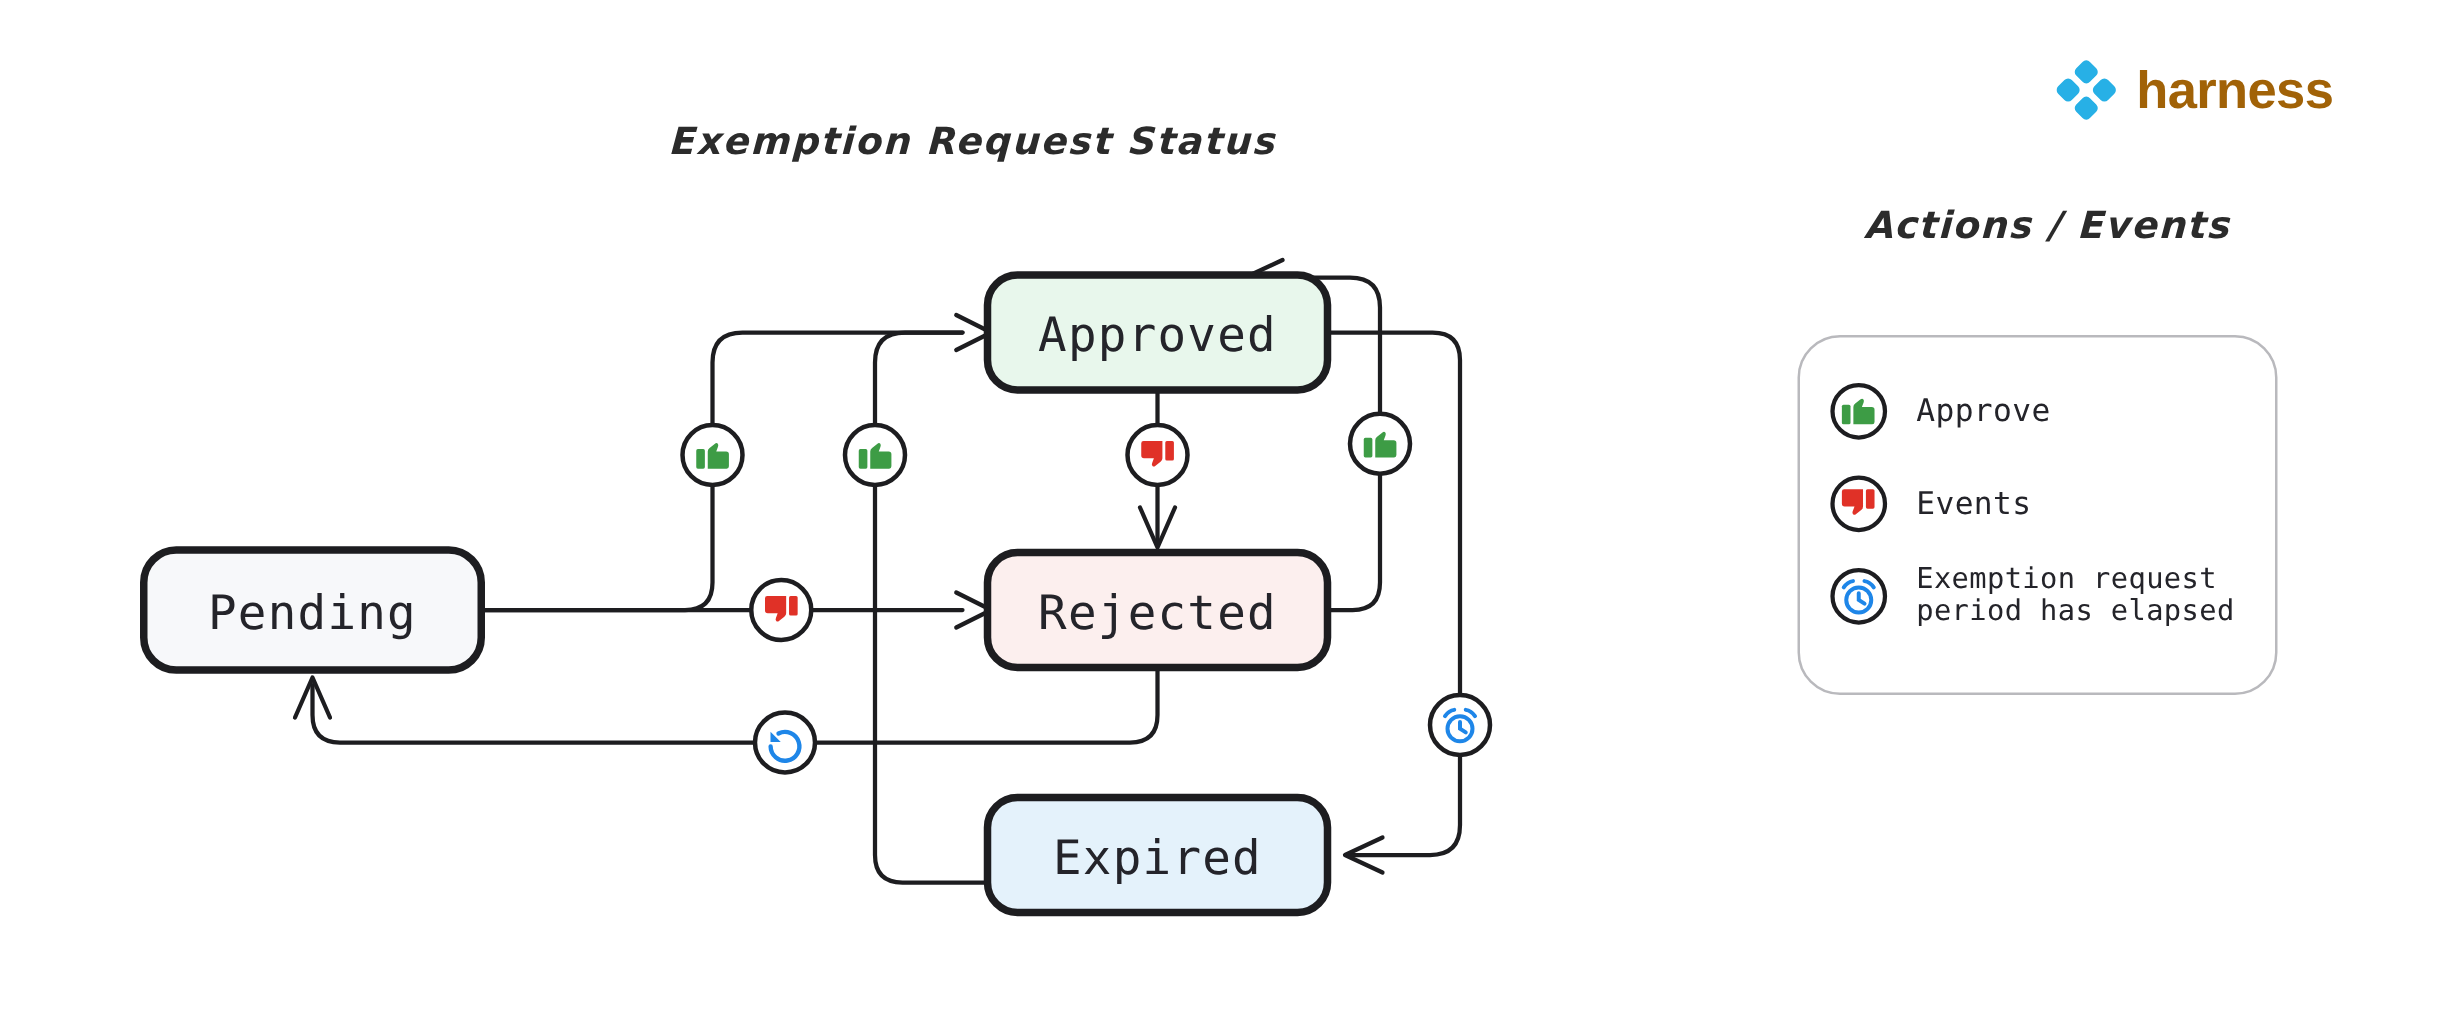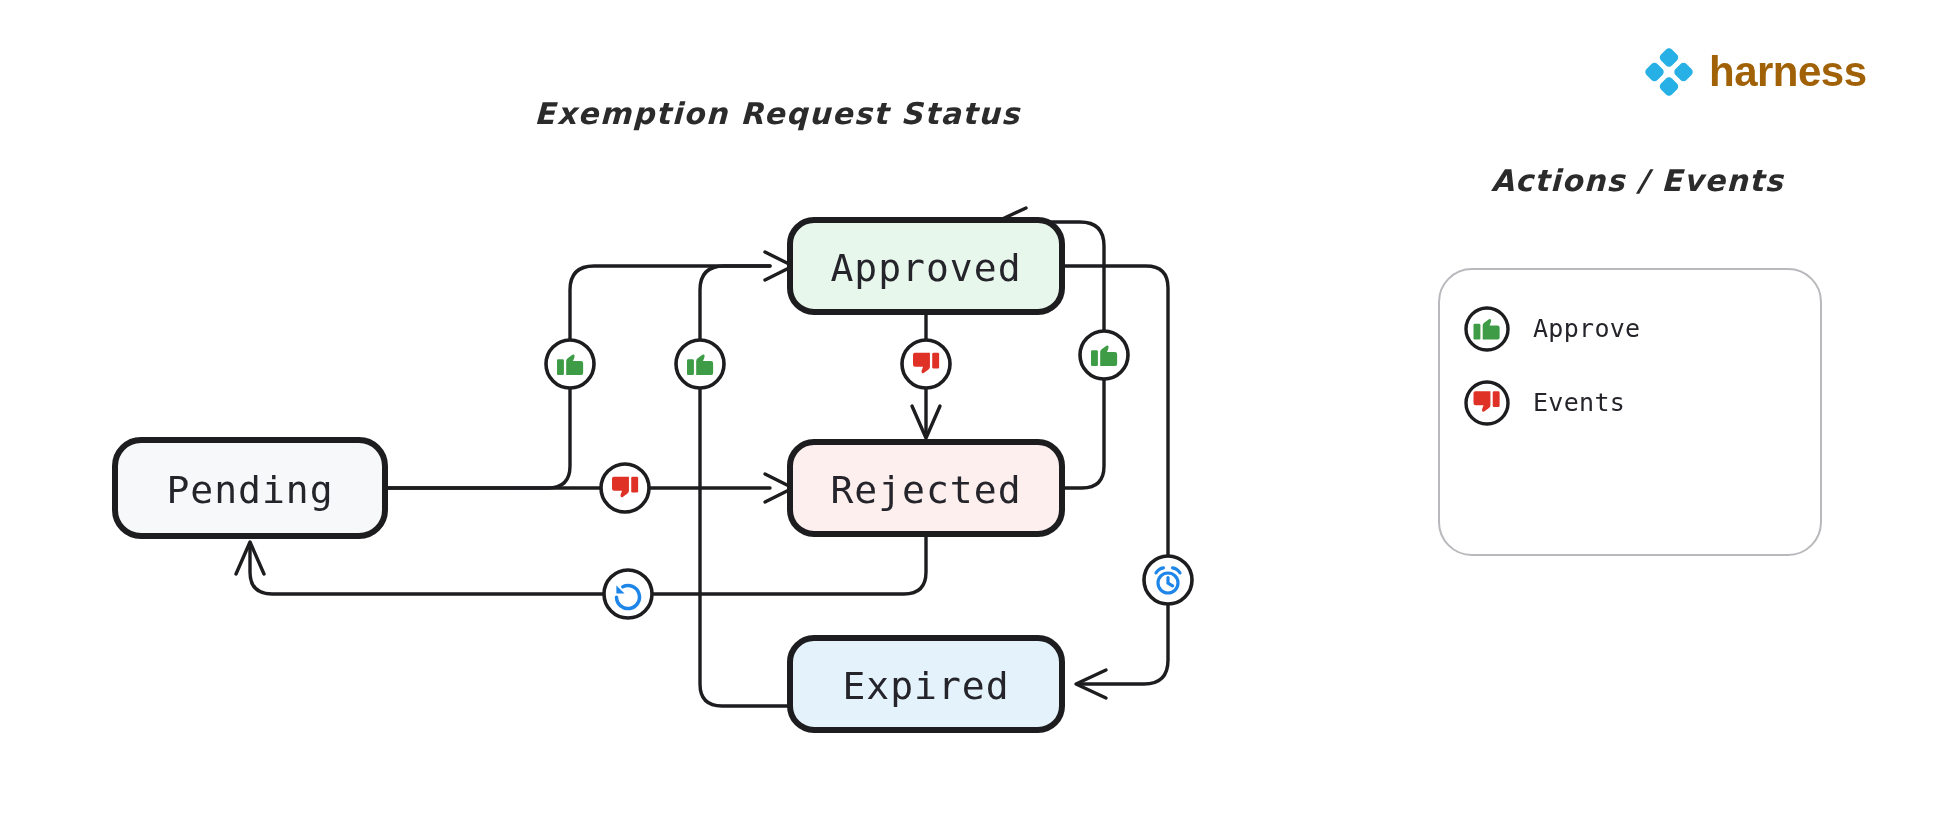--- a/index.html
+++ b/index.html
@@ -245,15 +245,30 @@
           <g transform="translate(10.5,10.5) scale(0.92)">
             <rect x="20.9" y="2" width="7.5" height="17" rx="1.4" fill="#e03127"></rect>
             <path d="M18.4 2 L18.4 17 Q18.4 19 16.8 20 L12.4 23.5 Q10.8 24.8 9.8 23.8 Q8.8 22.8 9.5 21 L11 17 L2.4 17 Q0 17 0 14.6 L0 4 Q0 2 2 2 Z" fill="#e03127"></path>
           </g>
         </svg>
       </div>
       <div class="legend-text">Events</div>
     </div>
 
 
+    <div class="legend-row">
+      <div class="legend-icon">
+        <svg width="48" height="48" viewBox="0 0 48 48">
+          <circle cx="24" cy="24" r="21" fill="#fff" stroke="#1d1d20" stroke-width="3.4"></circle>
+          <g transform="translate(24,25.5)">
+            <circle cx="0" cy="1.5" r="10" fill="none" stroke="#1e86e8" stroke-width="3.2"></circle>
+            <path d="M 0 -4 L 0 1.5 L 4.6 4.4" fill="none" stroke="#1e86e8" stroke-width="3.2" stroke-linecap="round"></path>
+            <path d="M -12 -8.6 Q -9 -13 -4.6 -13.6" fill="none" stroke="#1e86e8" stroke-width="3.2" stroke-linecap="round"></path>
+            <path d="M 12 -8.6 Q 9 -13 4.6 -13.6" fill="none" stroke="#1e86e8" stroke-width="3.2" stroke-linecap="round"></path>
+          </g>
+        </svg>
+      </div>
+      <div class="legend-text small">Exemption request
+period has elapsed</div>
+    </div>
 
   </div>
 </div>
 
 </body></html>

